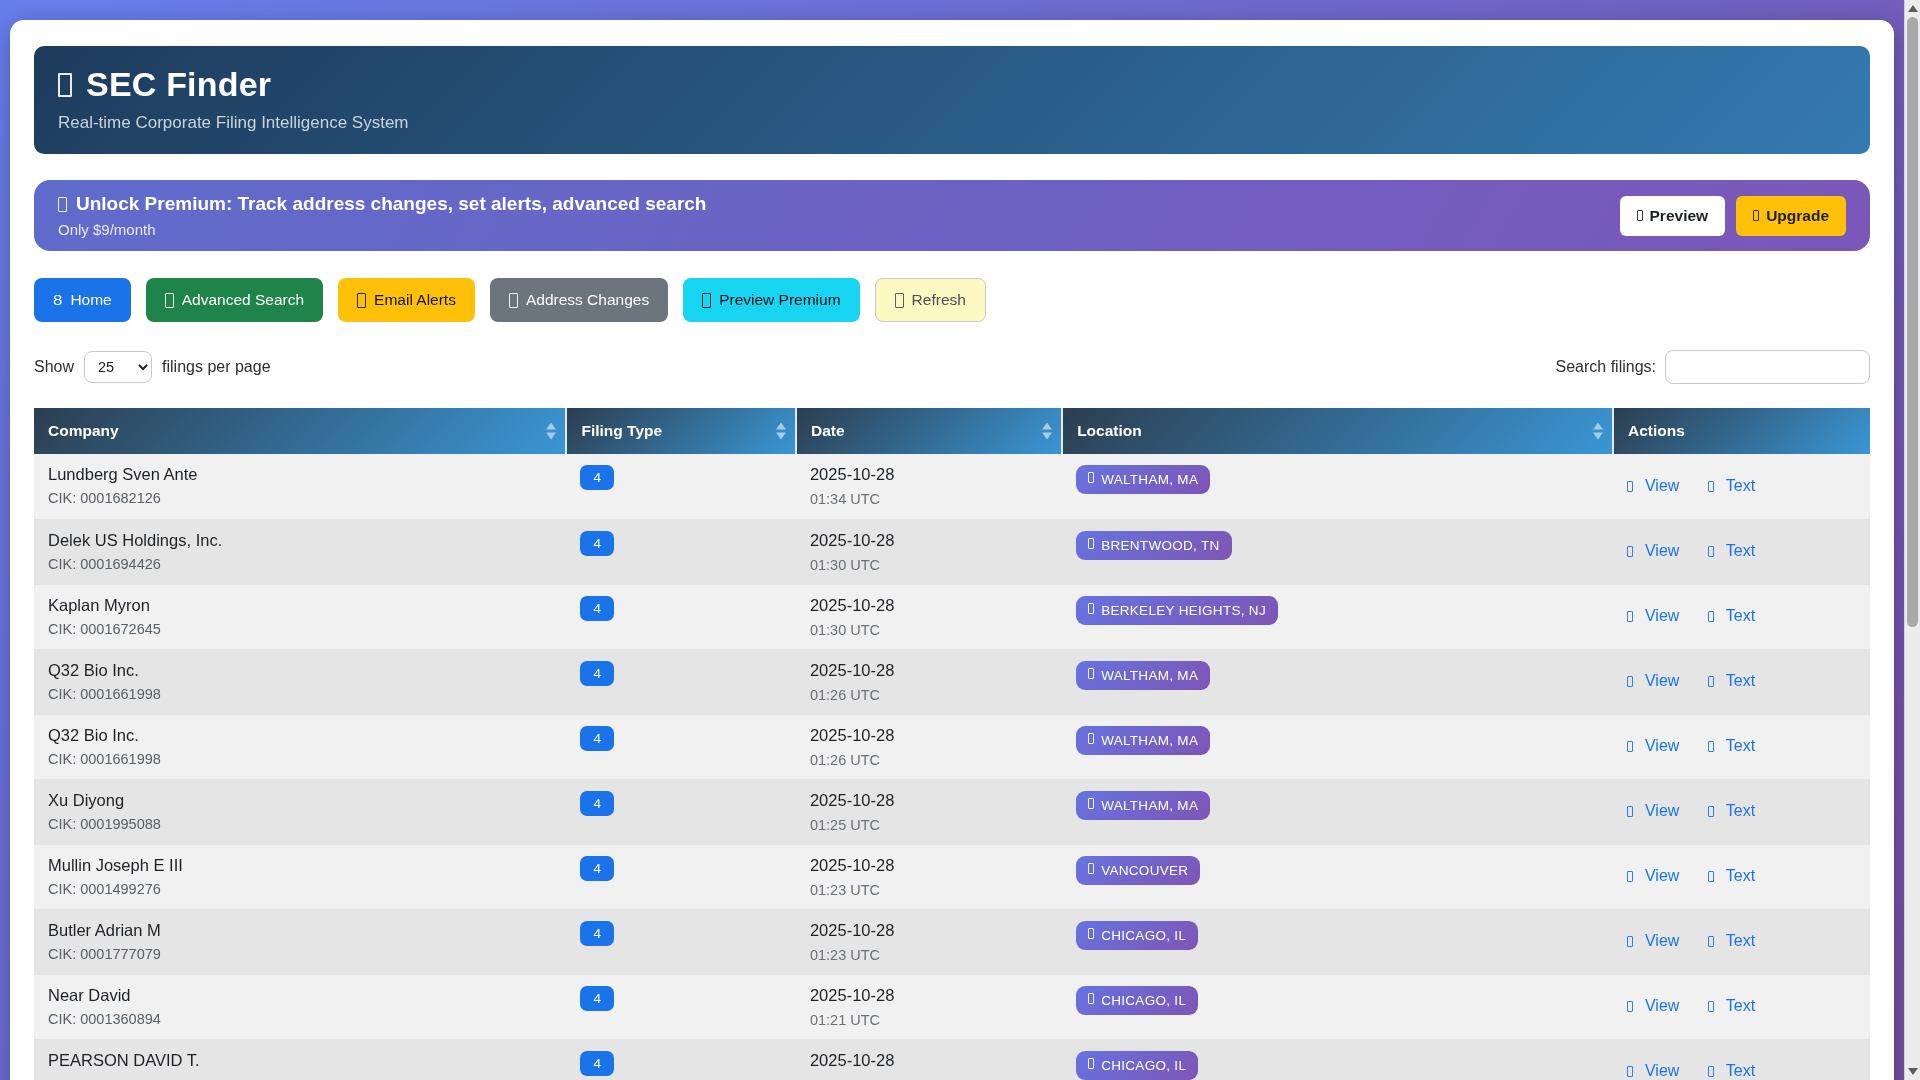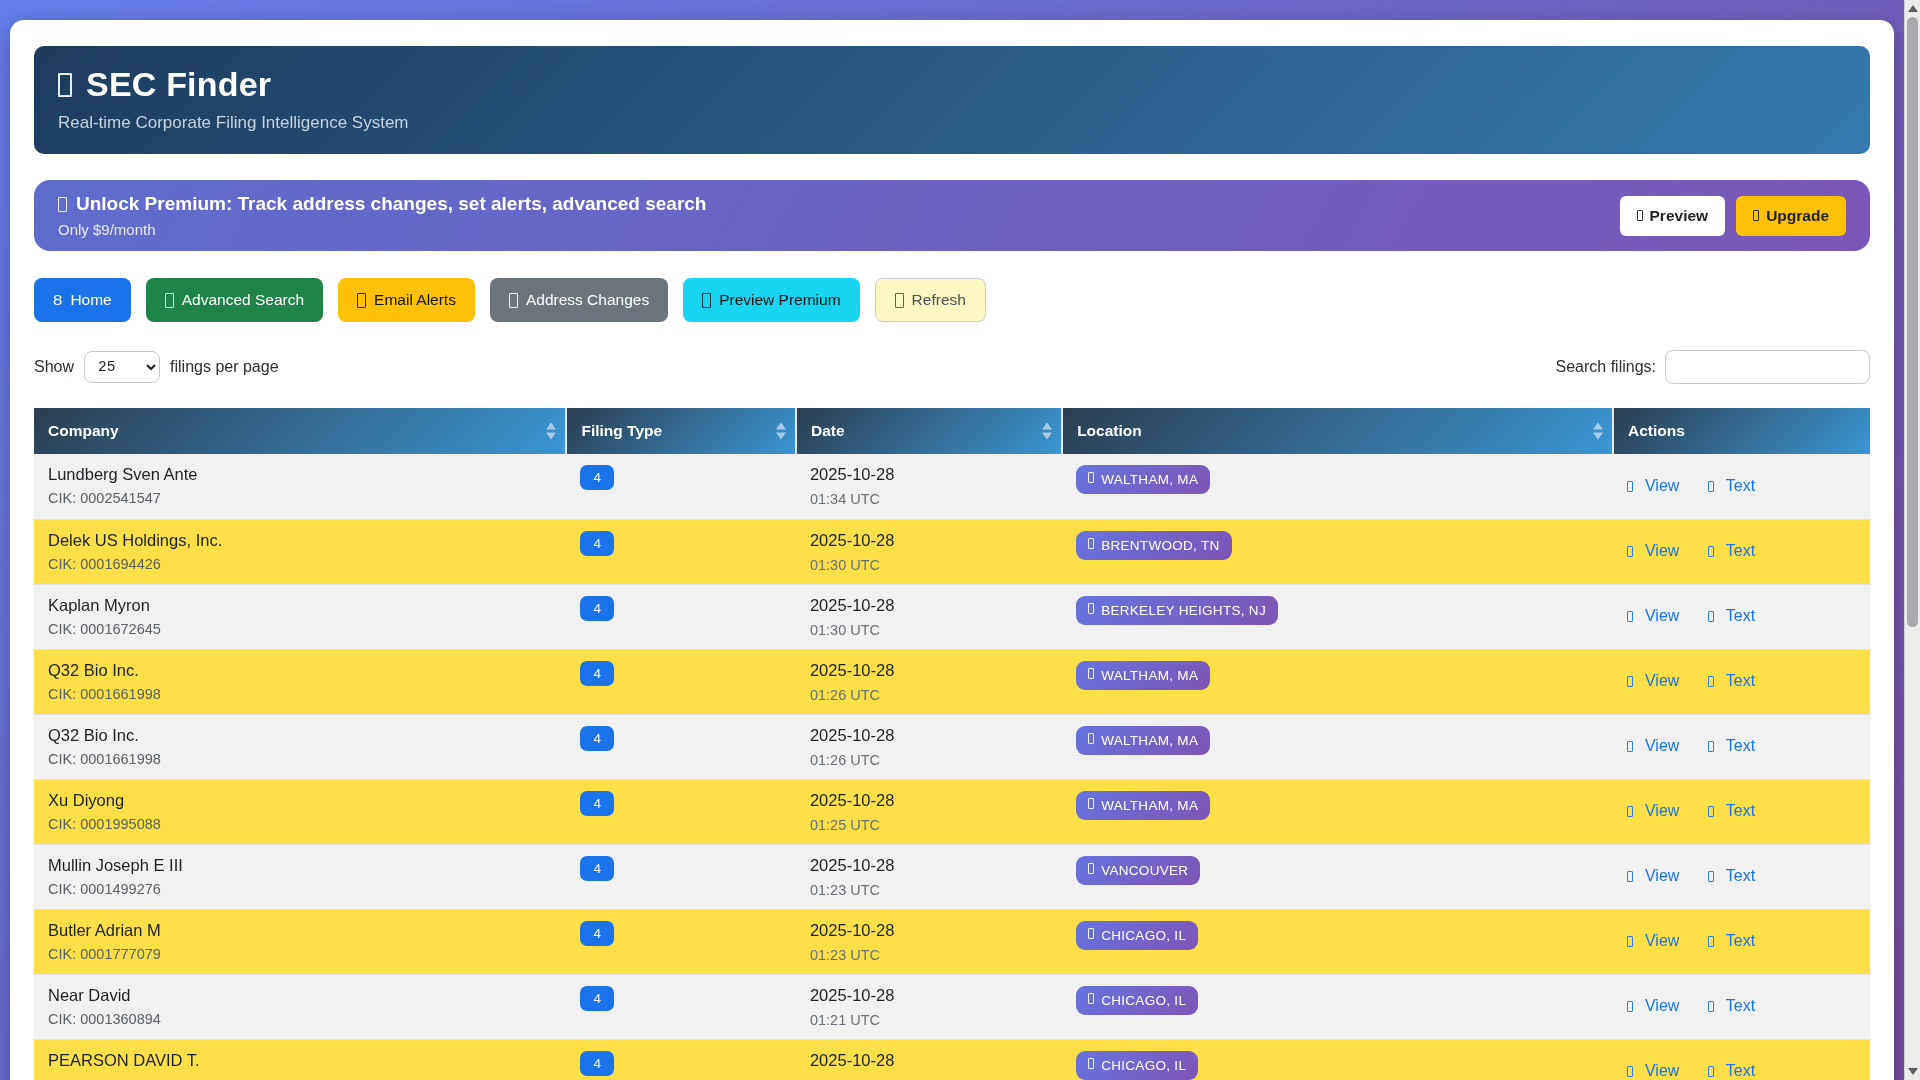--- a/index.html
+++ b/index.html
@@ -39,41 +39,41 @@
   
   .nav-row { margin-top: 27px; display:flex; gap:15px; }
   .nav-btn {
     border:none; border-radius:8px; padding:12px 19px; font-size:15.5px;
     display:flex; align-items:center; gap:8px; cursor:pointer; font-family:inherit;
   }
   
   .controls { margin-top: 28px; display:flex; align-items:center; justify-content:space-between; font-size:16px; color:#2b2f33; }
   .controls-left { display:flex; align-items:center; gap:10px; }
   .per-page-select {
-    width:76px; height:32px; border:1px solid #c9c9c9; border-radius:8px;
-    font-size:14.5px; color:#222; background:#fff; padding:0 2px 0 9px; font-family:Liberation Mono, monospace;
+    width:68px; height:32px; border:1px solid #c9c9c9; border-radius:8px;
+    font-size:14.5px; color:#222; background:#fff; padding:0 2px 0 9px; font-family:Liberation Sans, sans-serif;
   }
   .controls-right { display:flex; align-items:center; gap:9px; }
   .search-input { width:205px; height:34px; border:1px solid #c9c9c9; border-radius:8px; padding:0 10px; font-size:15px; font-family:inherit; }
   
   table { margin-top: 24px; width:100%; border-collapse:collapse; table-layout:fixed; }
   col.c-company { width:29%; } col.c-type { width:12.5%; } col.c-date { width:14.5%; }
   col.c-loc { width:30%; } col.c-act { width:14%; }
   thead th {
     background: linear-gradient(135deg, #2c3e50 0%, #3a96d4 100%);
     color:#fff; font-size:15.5px; font-weight:700; text-align:left;
     padding:14px 14px; position:relative; border-right:2px solid #e2e9ef;
   }
   thead th:last-child { border-right:none; }
   .sort-icon { position:absolute; right:9px; top:50%; transform:translateY(-50%); display:flex; flex-direction:column; align-items:center; gap:3px; }
   .tri-up { width:0; height:0; border-left:5px solid transparent; border-right:5px solid transparent; border-bottom:7px solid #a5cbe8; }
   .tri-down { width:0; height:0; border-left:5px solid transparent; border-right:5px solid transparent; border-top:7px solid #a5cbe8; }
   tbody tr { border-bottom:1px solid #e3e3e3; height:65px; }
   tbody tr.odd { background:#f1f1f1; }
-  tbody tr.even { background:#fde047; }
+  tbody tr.even { background:#e5e5e5; }
   td { padding:11px 14px; vertical-align:top; }
   .company-name { font-weight:400; font-size:16.5px; color:#1d2125; }
   .company-cik { margin-top:6px; font-size:14.5px; color:#5a6066; }
   .type-badge { display:inline-block; background:#1a73e8; color:#fff; font-size:13.5px; padding:5px 13px; border-radius:7px; }
   .filing-date { font-size:16.5px; color:#1d2125; }
   .filing-time { margin-top:7px; font-size:14.5px; color:#6a7076; }
   .loc-badge {
     display:inline-flex; align-items:flex-start; gap:7px; color:#fff; font-size:13.5px;
     padding:7px 12px; border-radius:9px; letter-spacing:.3px;
     background: linear-gradient(135deg, #6673e0 0%, #7e55b5 100%);
@@ -206,21 +206,21 @@
         </th>
         <th>
           <span>Actions</span>
         </th>
       </tr>
     </thead>
     <tbody>
         <tr class="odd">
       <td>
         <div class="company-name">Lundberg Sven Ante</div>
-        <div class="company-cik">CIK: 0002541547</div>
+        <div class="company-cik">CIK: 0001682126</div>
       </td>
       <td>
         <span class="type-badge">4</span>
       </td>
       <td>
         <div class="filing-date">2025-10-28</div>
         <div class="filing-time">01:34 UTC</div>
       </td>
       <td>
         <span class="loc-badge">

